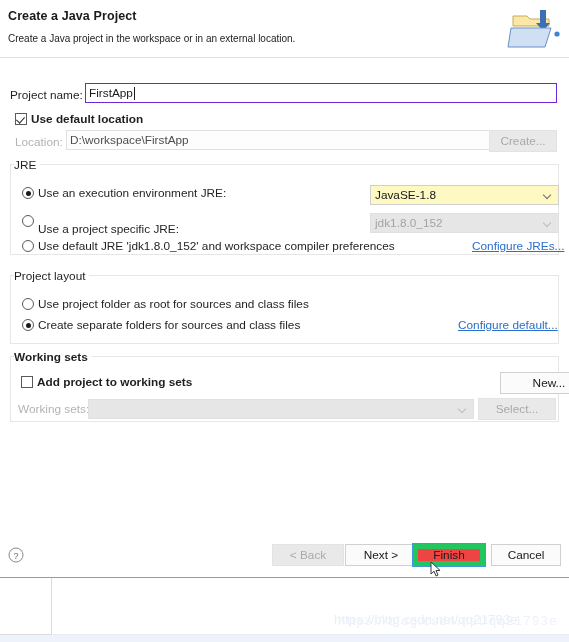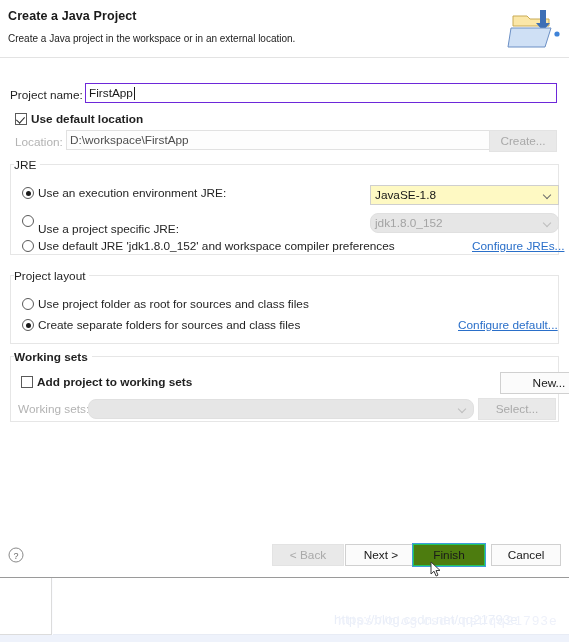--- a/index.html
+++ b/index.html
@@ -166,21 +166,20 @@
     font-size: 11.8px;
     color: #161616;
     display: flex;
     align-items: center;
     padding-left: 4px;
   }
   .combo.dim {
     background: #e6e6e6;
     border-color: #e0e0e0;
     color: #a4a4a4;
-    border-radius: 8px;
   }
   .combo .chev {
     position: absolute;
     right: 7px; top: 6px;
     width: 7px; height: 7px;
   }
   .combo .chev::before {
     content: "";
     position: absolute;
     left: 0; top: 0;
@@ -203,24 +202,24 @@
     align-items: center;
     justify-content: center;
     text-align: center;
   }
   .btn.dim {
     background: #e9e9e9;
     border-color: #e3e3e3;
     color: #a9a9a9;
   }
   .btn.focus {
-    border: 1px solid #22c55e;
+    border: 5px solid #22c55e;
     outline: 1px solid #3f9bdc;
     outline-offset: 0px;
-    background: #4d7c0f;
+    background: #ef4444;
   }
 
   
   .link {
     position: absolute;
     font-size: 11.8px;
     color: #2a6fc9;
     text-decoration: underline;
     white-space: nowrap;
     cursor: pointer;

